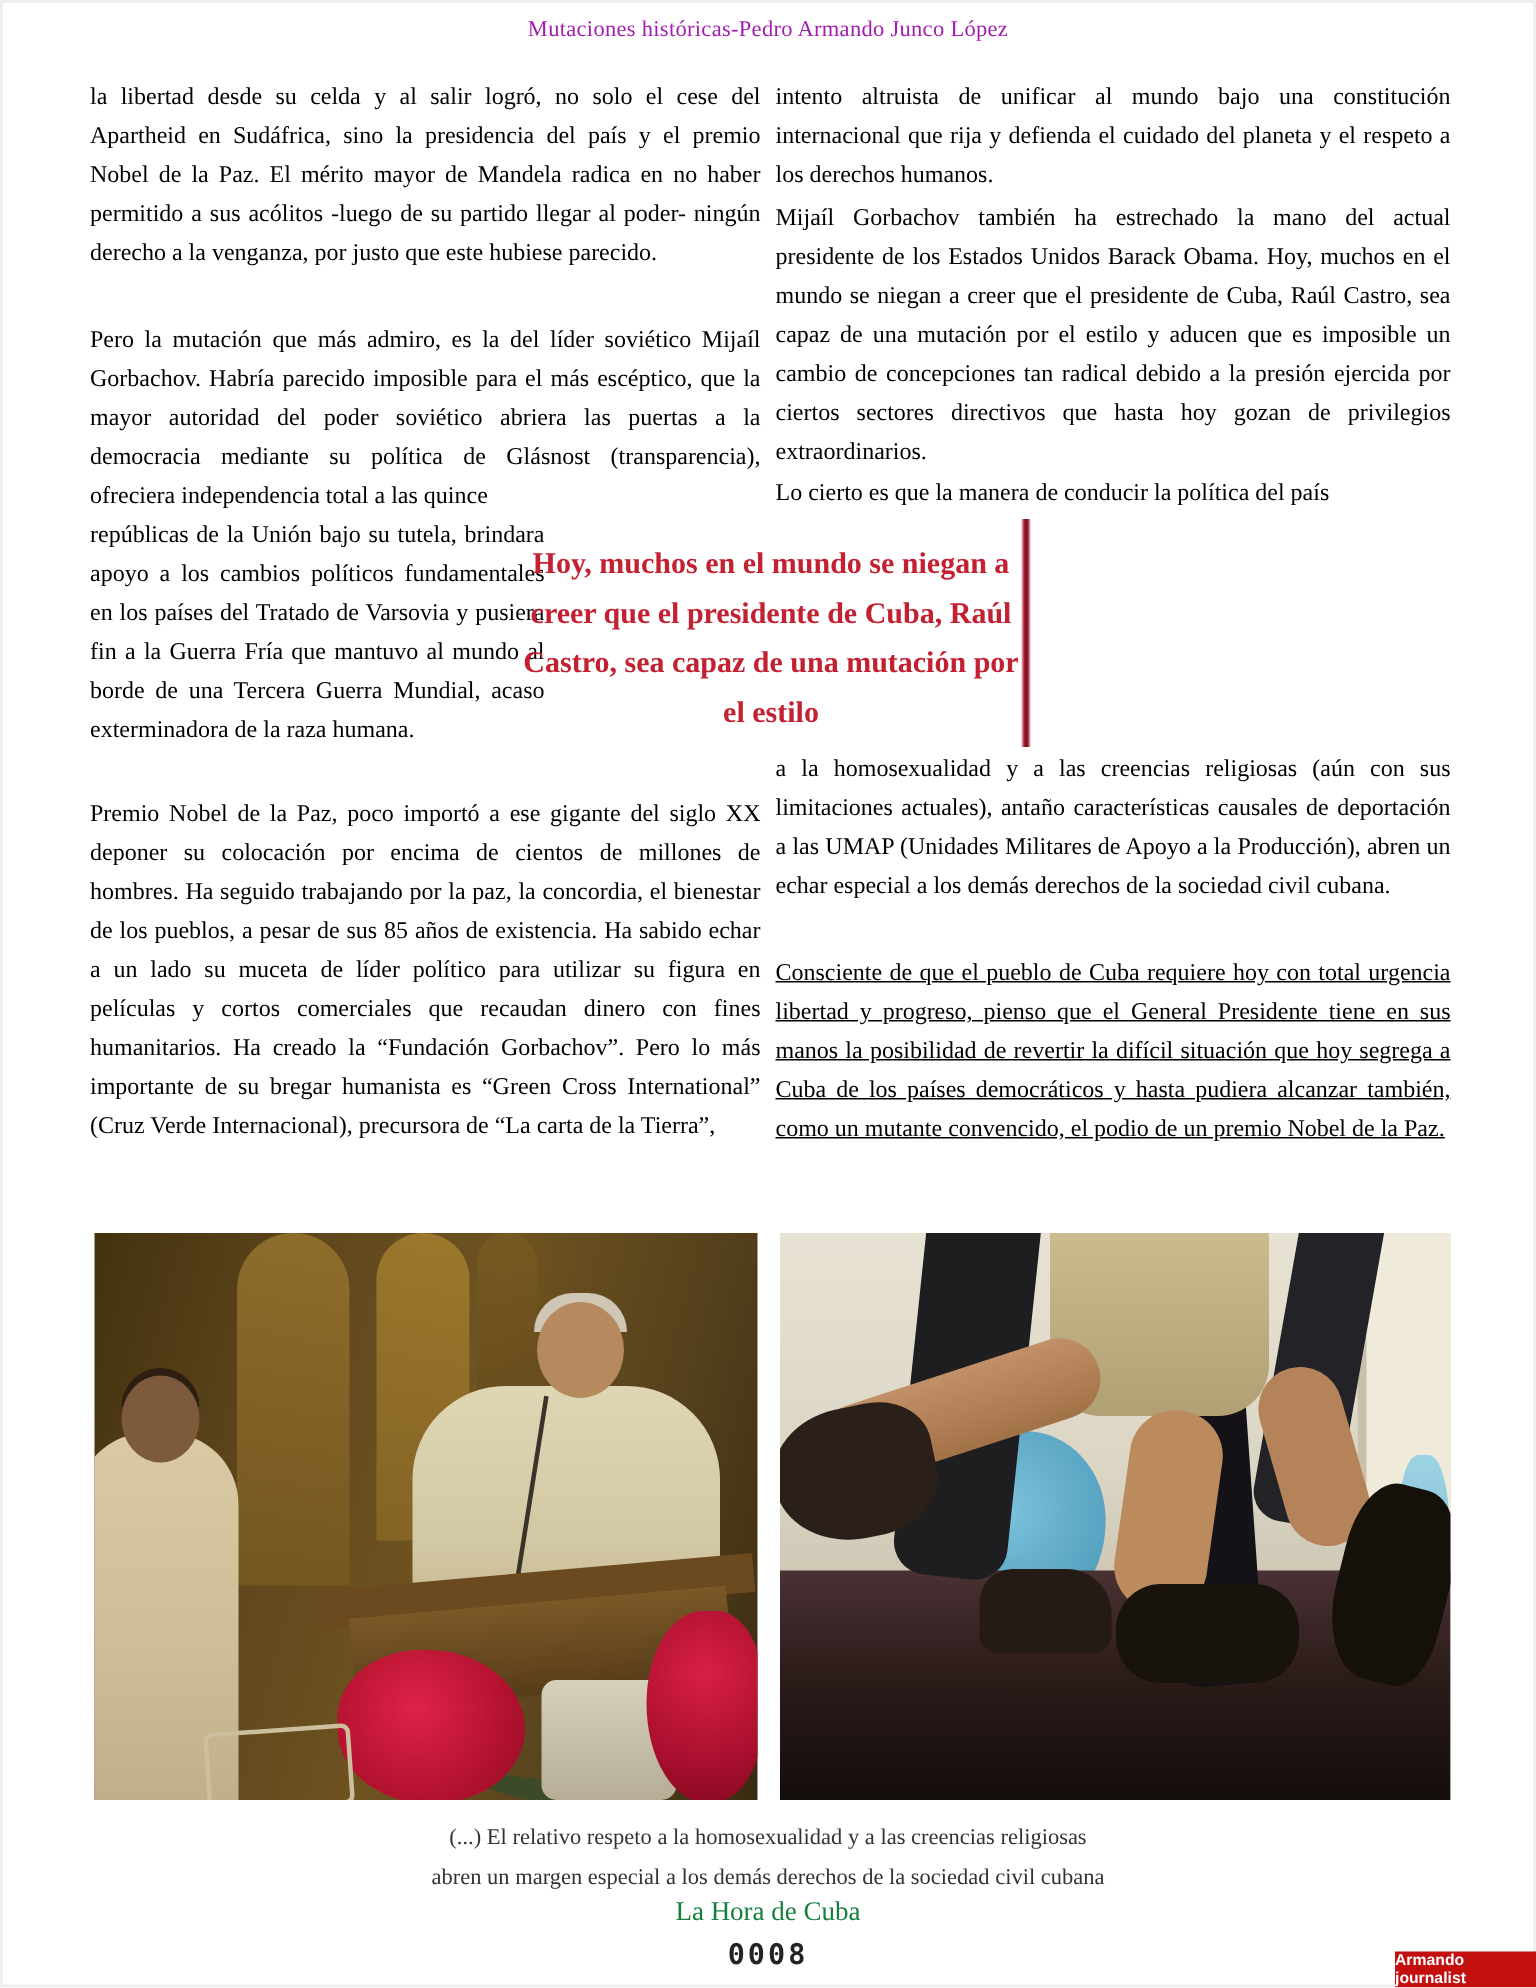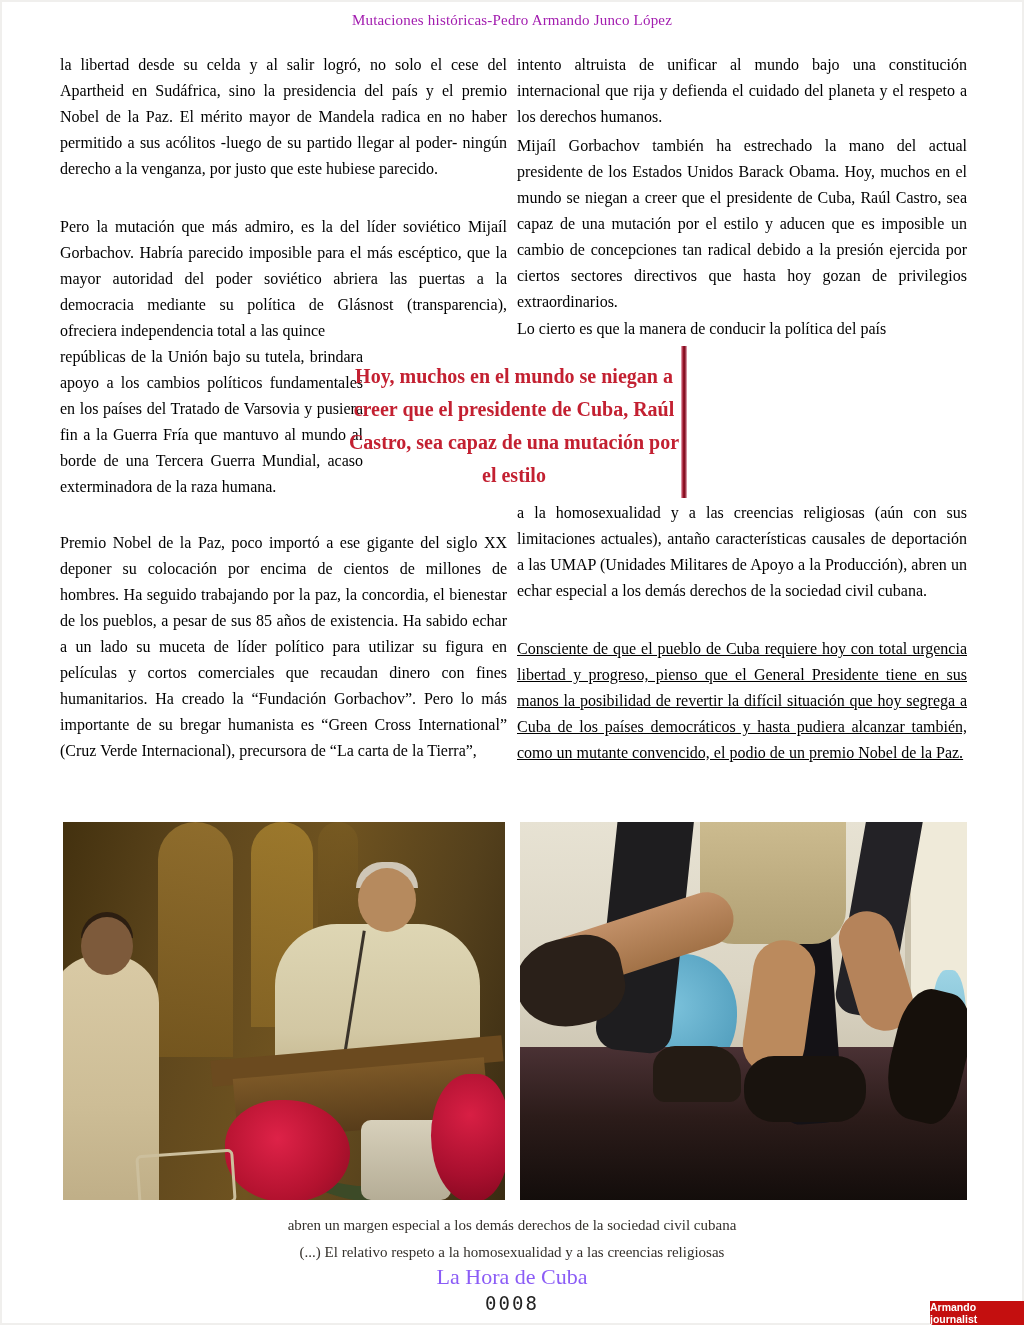--- a/index.html
+++ b/index.html
@@ -48,27 +48,27 @@
   .photo-left{left:63px;width:442px;
     background:linear-gradient(105deg,#43310f 0%,#5f471d 28%,#6f5320 52%,#54401c 78%,#392b12 100%);}
   .photo-right{left:520px;width:447px;
     background:linear-gradient(180deg,#e7e2d3 0%,#dbd5c4 42%,#cfc8b5 60%,#c3bca9 100%);}
   .caption{
     position:absolute;left:202px;top:1212px;width:620px;
     text-align:center;font-size:15px;line-height:27px;color:#35312c;
   }
   .footer-title{
     position:absolute;left:0;right:0;top:1264px;
-    text-align:center;font-size:22px;color:#8b5cf6;
+    text-align:center;font-size:18px;color:#15803d;
   }
   .page-number{
     position:absolute;left:0;right:0;top:1292px;
     text-align:center;
     font-family:"DejaVu Sans Mono",monospace;
-    font-weight:normal;font-size:19px;letter-spacing:2px;color:#232323;
+    font-weight:bold;font-size:19px;letter-spacing:2px;color:#232323;
   }
   .credit-badge{
     position:absolute;left:930px;top:1301px;width:94px;height:24px;
     background:#c40f0f;color:#ffffff;
     font-family:"Liberation Sans","DejaVu Sans",sans-serif;
     font-size:10.5px;font-weight:bold;
     display:flex;align-items:center;justify-content:center;
   }
 
   
@@ -183,22 +183,22 @@
     <div class="skin-leg1"></div>
     <div class="skin-leg2"></div>
     <div class="skin-leg3"></div>
     <div class="boot1"></div>
     <div class="boot2"></div>
     <div class="boot3"></div>
     <div class="boot4"></div>
   </div>
 
   <div class="caption">
+    <div>(...) El relativo respeto a la homosexualidad y a las creencias religiosas</div>
     <div>abren un margen especial a los demás derechos de la sociedad civil cubana</div>
-    <div>(...) El relativo respeto a la homosexualidad y a las creencias religiosas</div>
   </div>
 
   <div class="footer-title">La Hora de Cuba</div>
   <div class="page-number">0008</div>
 
   <div class="credit-badge">
     <span>Armando journalist</span>
   </div>
 
 </div>

